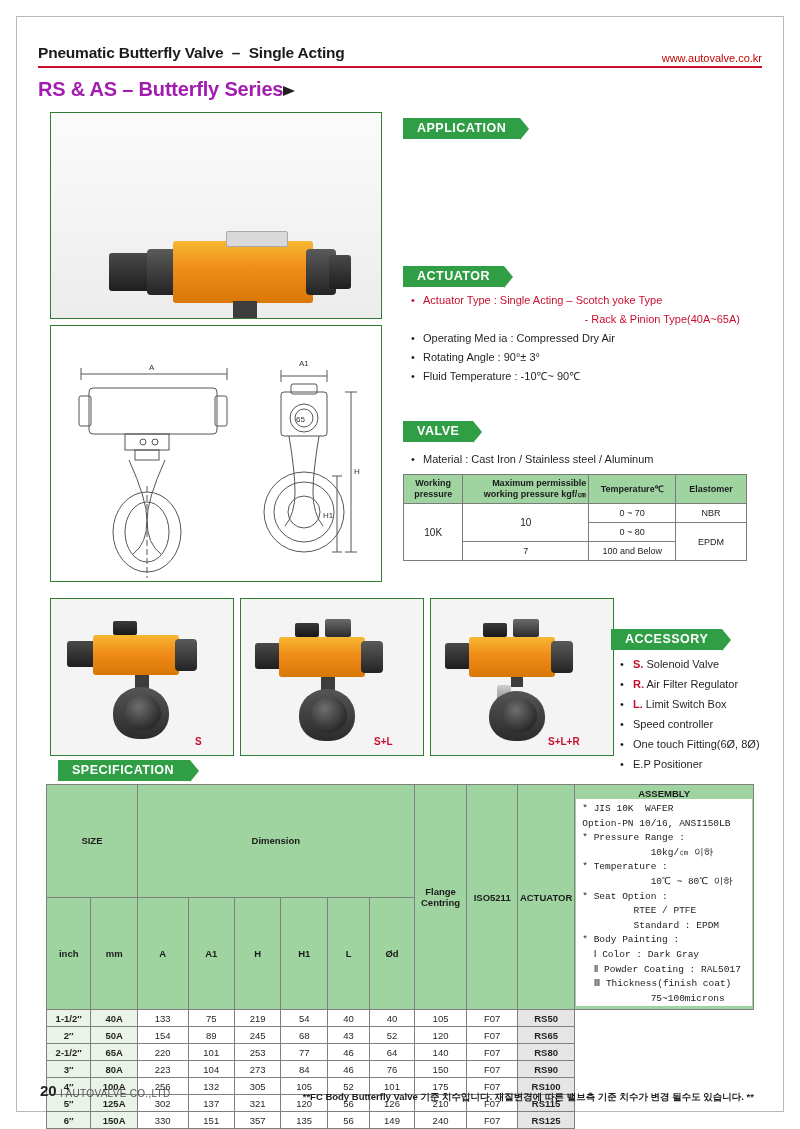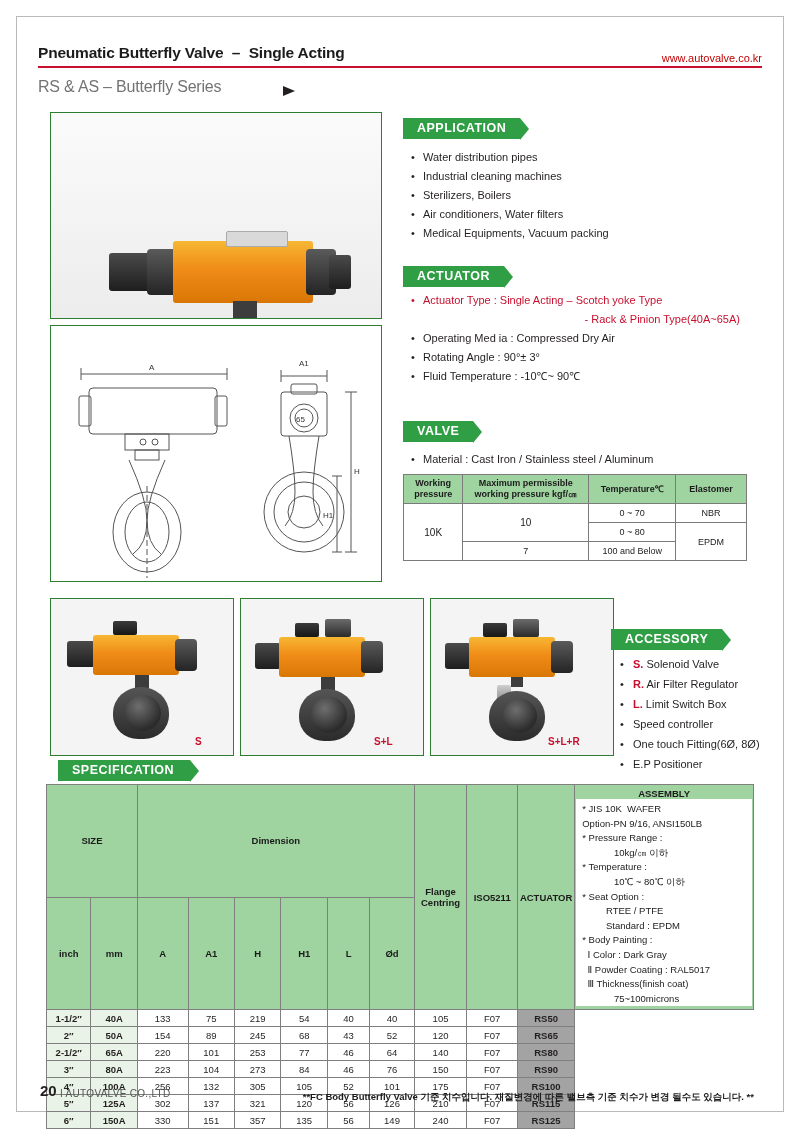--- a/index.html
+++ b/index.html
@@ -9,21 +9,21 @@
     color:#231f20;position:relative;overflow:hidden;
   }
   .page{position:absolute;left:0;top:0;width:800px;height:876px;}
   .border-frame{position:absolute;left:16px;top:16px;width:766px;height:1094px;border:1px solid #b9b9b9;}
 
   
   .hdr{position:absolute;left:38px;top:44px;width:724px;}
   .hdr-title{font-size:15.5px;font-weight:bold;color:#1b1b1b;letter-spacing:-.2px;display:inline-block;}
   .hdr-url{position:absolute;right:0;top:8px;font-size:11px;color:#c00000;}
   .hdr-rule{position:absolute;left:38px;top:66px;width:724px;height:2px;background:#c8102e;}
-  .series{position:absolute;left:38px;top:78px;font-size:16px;font-weight:normal;color:#737373;letter-spacing:-.2px;}
+  .series{position:absolute;left:38px;top:78px;font-size:20px;font-weight:bold;color:#a21caf;letter-spacing:-.2px;}
   .series-tri{position:absolute;left:283px;top:86px;width:0;height:0;border-left:12px solid #231f20;border-top:5px solid transparent;border-bottom:5px solid transparent;}
 
   
   .photo-main{position:absolute;left:50px;top:112px;width:330px;height:205px;border:1px solid #2e7d32;background:#fff;overflow:hidden;}
   .draw-box{position:absolute;left:50px;top:325px;width:330px;height:255px;border:1px solid #2e7d32;background:#fff;overflow:hidden;}
   .photo-s{position:absolute;left:50px;top:598px;width:182px;height:156px;border:1px solid #2e7d32;overflow:hidden;}
   .photo-sl{position:absolute;left:240px;top:598px;width:182px;height:156px;border:1px solid #2e7d32;overflow:hidden;}
   .photo-slr{position:absolute;left:430px;top:598px;width:182px;height:156px;border:1px solid #2e7d32;overflow:hidden;}
   .cap{position:absolute;font-size:10px;font-weight:bold;color:#c8102e;}
 
@@ -63,22 +63,22 @@
 
   
   .spec-tab{position:absolute;left:46px;top:760px;background:#2f9e44;color:#fff;font-size:12.5px;font-weight:bold;letter-spacing:.5px;padding:3px 16px 4px 14px;margin-left:12px;}
   .spec-tab:after{content:"";position:absolute;right:-9px;top:0;border-left:9px solid #2f9e44;border-top:11px solid transparent;border-bottom:11px solid transparent;}
 
   .spec{position:absolute;left:46px;top:784px;width:708px;border-collapse:collapse;font-size:9.5px;}
   .spec th,.spec td{border:1px solid #7f7f7f;text-align:center;}
   .spec th{background:#9fd3a0;font-weight:bold;padding:3px 1px;color:#1b1b1b;}
   .spec td{padding:2.5px 1px;background:#fff;}
   .spec td.sizecell{background:#e9f3e7;font-weight:bold;}
-  .spec td.act{background:#a3a3a3;font-weight:bold;}
-  .asm-line{line-height:14.6px;white-space:pre;}
+  .spec td.act{background:#e5e5e5;font-weight:bold;}
+  .asm-line{line-height:14.6px;white-space:pre;font-family:Liberation Mono, monospace;}
 
   .footnote{position:absolute;left:46px;top:1063px;width:708px;text-align:right;font-size:9.5px;font-weight:bold;color:#1b1b1b;margin-top:28px;}
   .pagenum{position:absolute;left:40px;top:1082px;font-size:15px;font-weight:bold;color:#231f20;}
   .pagetxt{position:absolute;left:60px;top:1088px;font-size:10px;color:#555;letter-spacing:.3px;}
 </style>
 </head>
 <body>
 
 <div class="page">
   <div class="border-frame"></div>
@@ -191,47 +191,40 @@
       <div class="filt" style="left:66px;top:86px;width:14px;height:16px;"></div>
       <div class="bowl" style="left:68px;top:100px;width:10px;height:12px;"></div>
       <div class="vstem" style="left:80px;top:78px;width:12px;height:10px;"></div>
       <div class="vbody" style="left:58px;top:92px;width:56px;height:50px;"></div>
       <div class="vdisc" style="left:72px;top:100px;width:34px;height:34px;"></div>
     </div>
   </div>
   <div class="cap" style="left:548px;top:736px;">S+L+R</div>
 
   <div class="sec-tab" style="left:403px;top:118px;">APPLICATION</div>
-  <div class="bullets" style="left:411px;top:148px;width:330px;">
-    <div class="li">Water distribution pipes</div>
-    <div class="li">Industrial cleaning machines</div>
-    <div class="li">Sterilizers, Boilers</div>
-    <div class="li">Air conditioners, Water filters</div>
-    <div class="li">Medical Equipments, Vacuum packing</div>
-  </div>
 
   <div class="sec-tab" style="left:403px;top:266px;">ACTUATOR</div>
   <div class="bullets" style="left:411px;top:291px;width:335px;">
     <div class="li red">Actuator Type : Single Acting – Scotch yoke Type</div>
     <div class="li red noBullet" style="text-align:right;padding-right:6px;">- Rack &amp; Pinion Type(40A~65A)</div>
     <div class="li">Operating Med ia : Compressed Dry Air</div>
     <div class="li">Rotating Angle : 90°± 3°</div>
     <div class="li">Fluid Temperature :  -10℃~ 90℃</div>
   </div>
 
   <div class="sec-tab" style="left:403px;top:421px;">VALVE</div>
   <div class="bullets" style="left:411px;top:450px;width:340px;">
     <div class="li">Material : Cast Iron / Stainless steel / Aluminum</div>
   </div>
 
   <table class="vtable">
     <tbody>
         <tr>
       <th style="width:56px;">Working pressure</th>
-      <th style="width:128px;">Maximum permissible working pressure kgf/㎝</th>
+      <th style="width:128px;text-align:right;">Maximum permissible working pressure kgf/㎝</th>
       <th style="width:84px;">Temperature℃</th>
       <th style="width:68px;">Elastomer</th>
     </tr>
     <tr>
       <td rowspan="3" style="font-size:10px;">10K</td>
       <td rowspan="2" style="font-size:10px;">10</td>
       <td>0 ~ 70</td>
       <td>NBR</td>
     </tr>
     <tr>
@@ -262,21 +255,21 @@
         <tr>
       <th colspan="2" style="width:82px;">SIZE</th>
       <th colspan="6" style="width:250px;">Dimension</th>
       <th rowspan="2" style="width:48px;">Flange Centring</th>
       <th rowspan="2" style="width:46px;">ISO5211</th>
       <th rowspan="2" style="width:50px;">ACTUATOR</th>
       <th rowspan="16" style="width:170px;vertical-align:top;">
         <div>ASSEMBLY</div>
         <div id="assembly-body" style="font-weight:normal;text-align:left;padding:3px 0 0 6px;background:#fff;">
               <div class="asm-line">* JIS 10K  WAFER</div>
-              <div class="asm-line">Option-PN 9/16, ANSI150LB</div>
+              <div class="asm-line">Option-PN 10/16, ANSI150LB</div>
               <div class="asm-line">* Pressure Range :</div>
               <div class="asm-line">            10kg/㎝ 이하</div>
               <div class="asm-line">* Temperature :</div>
               <div class="asm-line">            10℃ ~ 80℃ 이하</div>
               <div class="asm-line">* Seat Option :</div>
               <div class="asm-line">         RTEE / PTFE</div>
               <div class="asm-line">         Standard : EPDM</div>
               <div class="asm-line">* Body Painting :</div>
               <div class="asm-line">  Ⅰ Color : Dark Gray</div>
               <div class="asm-line">  Ⅱ Powder Coating : RAL5017</div>

